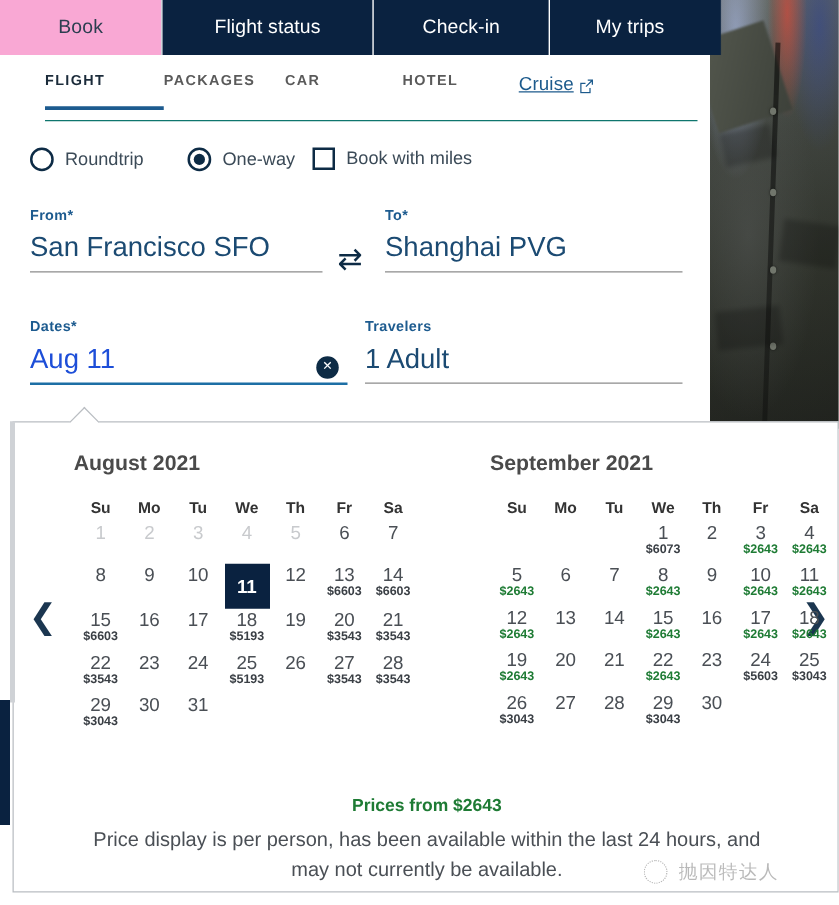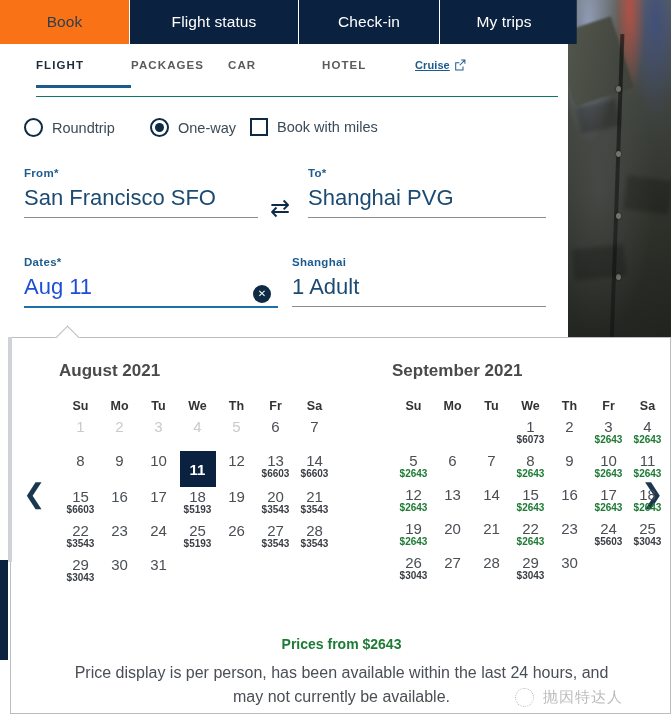--- a/index.html
+++ b/index.html
@@ -54,21 +54,21 @@
     position: absolute; left: 0; top: 0; width: 568px; height: 44px;
     display: flex; background: #ffffff;
   }
   .top-tab {
     flex: 0 0 auto; display: flex; align-items: center; justify-content: center;
     background: #0a2240; color: #ffffff;
     font-size: 15.5px; letter-spacing: .1px;
     border-left: 1px solid #ffffff;
     cursor: pointer;
   }
-  .top-tab.active { background: #f97316; color: #2c3e50; border-left: none; }
+  .top-tab.active { background: #f9a8d4; color: #2c3e50; border-left: none; }
   .tab-book { width: 129px; }
   .tab-status { width: 169px; }
   .tab-checkin { width: 141px; }
   .tab-mytrips { width: 129px; }
 
   
   .subtabs {
     position: absolute; left: 36px; top: 59px; width: 522px; height: 38px;
     display: flex; align-items: flex-start;
     border-bottom: 1px solid #0f766e;
@@ -77,22 +77,22 @@
     font-size: 11.5px; font-weight: bold; letter-spacing: 1.1px;
     color: #5a5a5a; padding-bottom: 14px; cursor: pointer;
     white-space: nowrap;
   }
   .subtab.active { color: #1b2b3a; border-bottom: 3px solid #1d5b8f; }
   .st-flight { width: 95px; }
   .st-packages { width: 97px; }
   .st-hotel { width: 93px; }
   .st-car { width: 94px; }
   .subtab.link {
-    color: #1c5a8c; font-weight: bold; letter-spacing: .1px;
-    font-size: 11px; text-decoration: underline;
+    color: #1c5a8c; font-weight: normal; letter-spacing: .1px;
+    font-size: 15px; text-decoration: underline;
     display: flex; align-items: center; gap: 4px; padding-bottom: 0;
   }
   .ext-ico { display: inline-block; width: 12px; height: 12px; }
 
   
   .options {
     position: absolute; left: 24px; top: 118px; width: 530px; height: 24px;
   }
   .opt {
     position: absolute; display: flex; align-items: center; gap: 9px;
@@ -310,21 +310,21 @@
 </div>
 
 <div class="field field-dates">
   <div class="field-label">Dates*</div>
   <div class="field-value dates">Aug 11</div>
   <div class="underline thick"></div>
 </div>
 <div class="clear-btn">✕</div>
 
 <div class="field field-trav">
-  <div class="field-label">Shanghai</div>
+  <div class="field-label">Travelers</div>
   <div class="field-value">1 Adult</div>
   <div class="underline"></div>
 </div>
 
 <div class="left-strip"></div>
 <div class="left-scroll"></div>
 
 <div class="cal-popup">
   <div class="cal-caret"></div>
 

